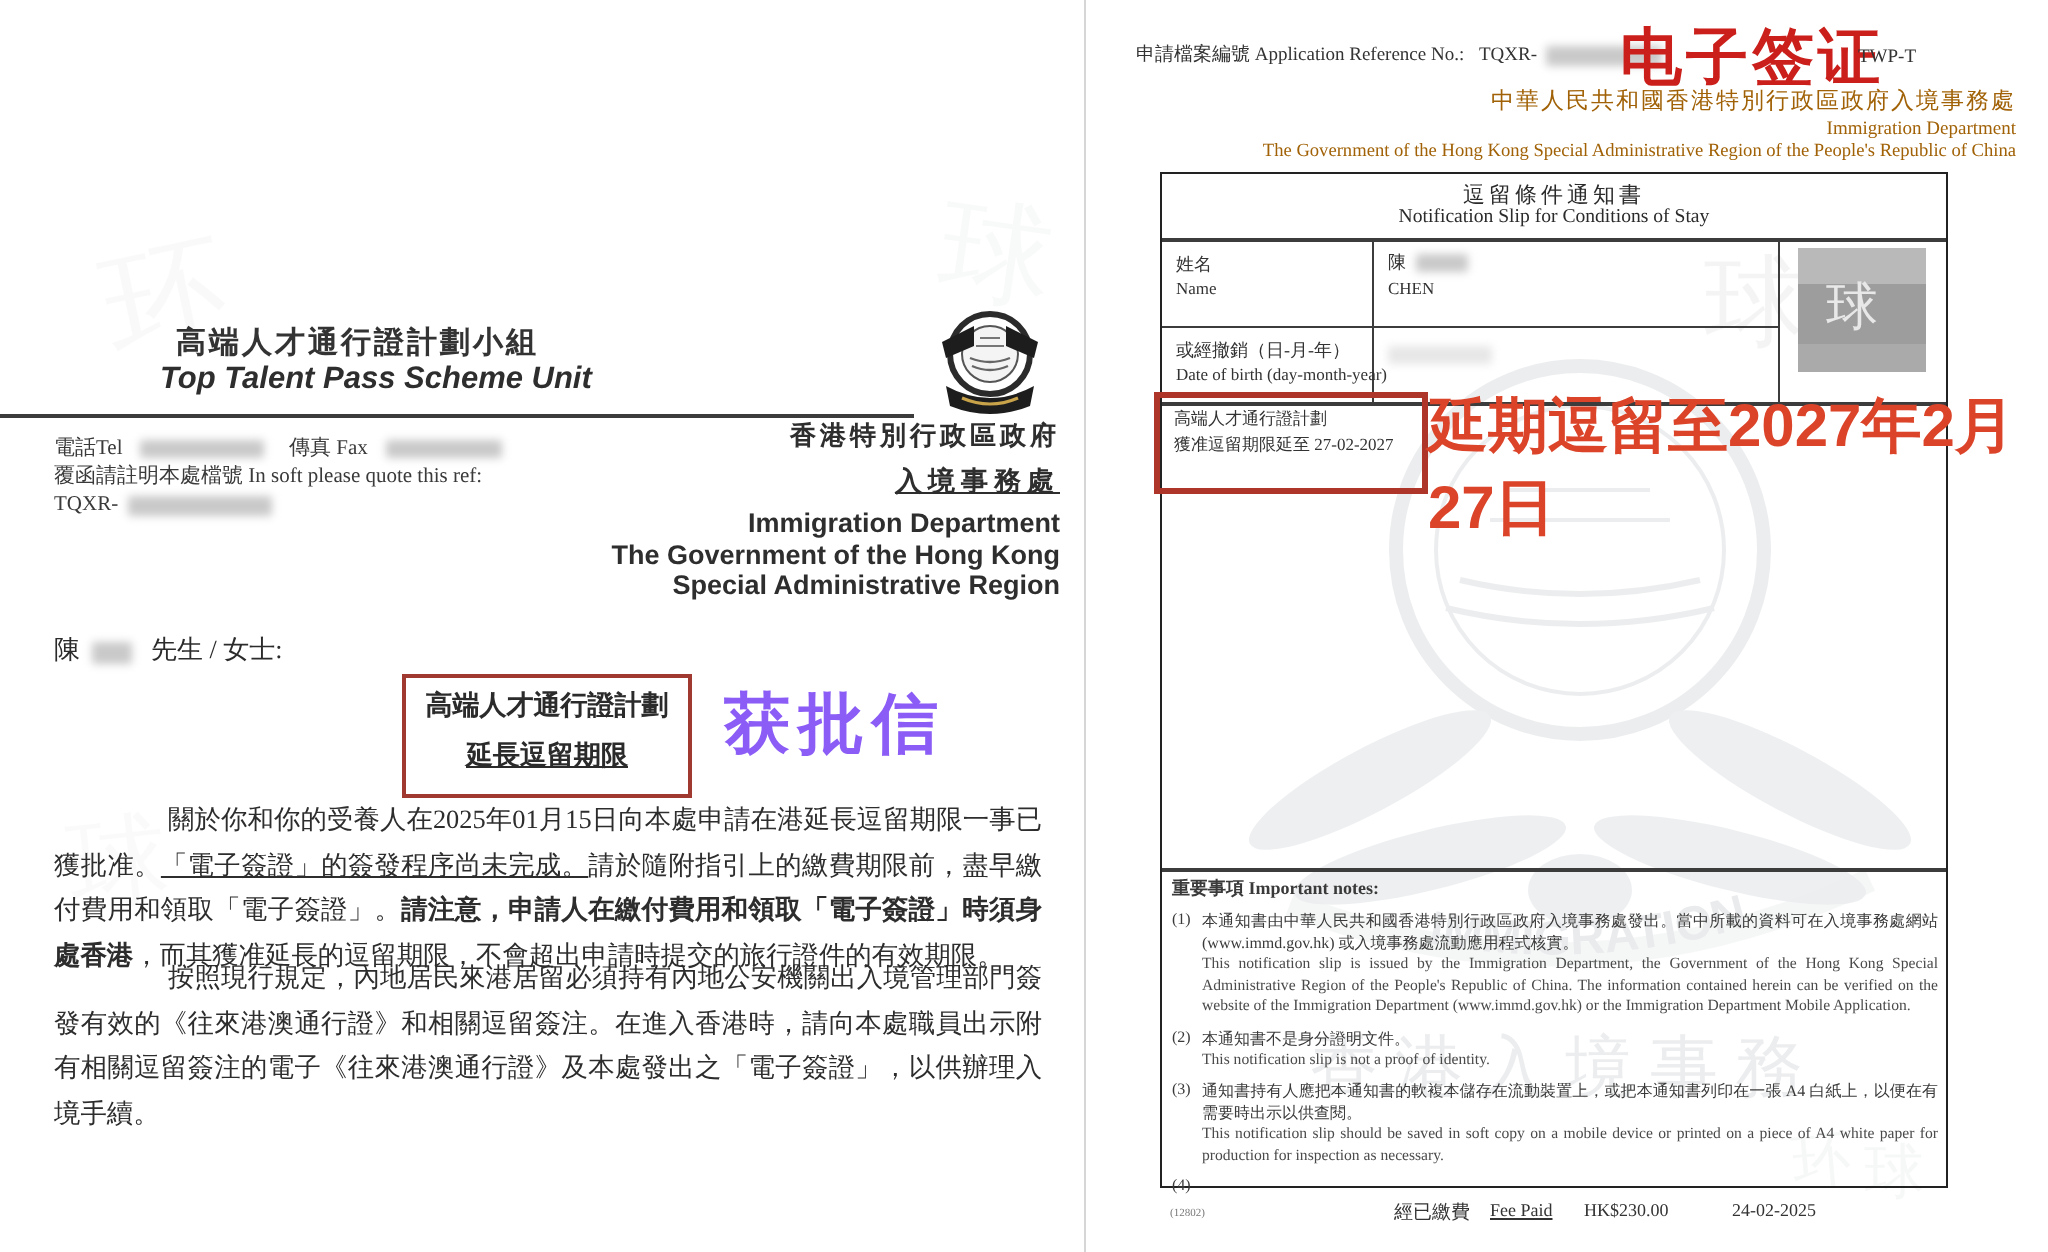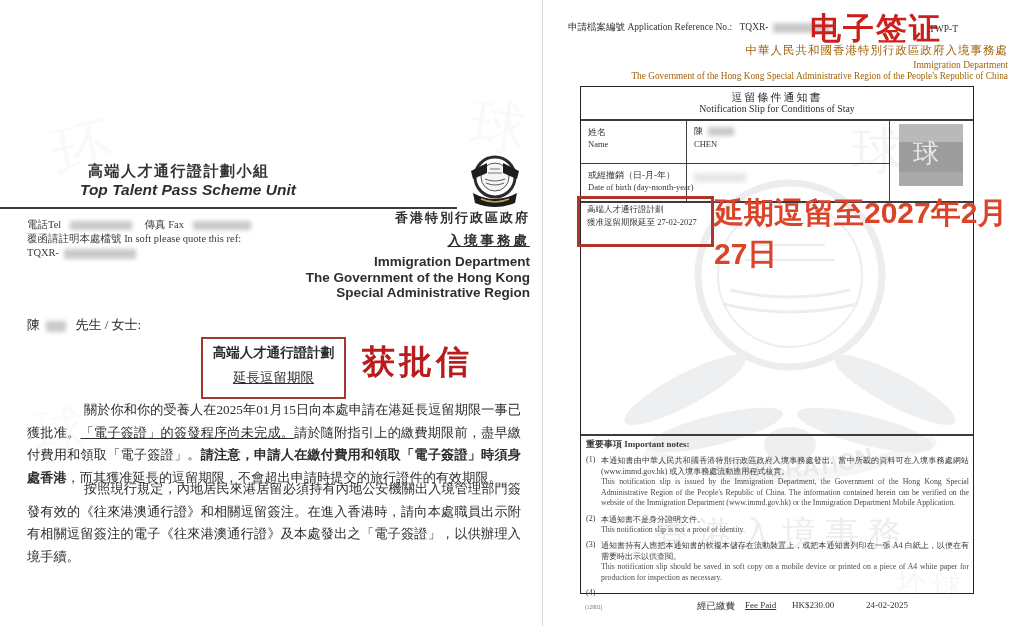--- a/index.html
+++ b/index.html
@@ -19,22 +19,22 @@
   .l-rule{left:0;top:207px;width:457px;height:1.5px;}
   .l-contact{left:27px;top:218px;font-size:10.5px;line-height:14px;color:#3a3a3a;}
   .l-govt-block{left:250px;top:209px;width:280px;text-align:right;color:#2e2e2e;}
   .l-govt-block .zh1{font-size:13px;letter-spacing:2px;font-weight:bold;font-family:"Liberation Sans",sans-serif;}
   .l-govt-block .zh2{font-size:13.5px;letter-spacing:3px;font-weight:bold;font-family:"Liberation Sans",sans-serif;margin-top:5px;text-decoration:underline;}
   .l-govt-block .en{font-size:13.5px;font-weight:bold;font-family:"Liberation Sans",sans-serif;line-height:15.5px;}
   .l-salutation{left:27px;top:316px;font-size:13px;}
   .l-subject-box{left:201px;top:337px;width:141px;height:53px;border:2.5px solid #a03a30;
                  text-align:center;padding-top:5px;}
   .l-subject-box .s1{font-size:13.5px;font-weight:bold;}
-  .l-subject-box .s2{font-size:13.5px;font-weight:normal;text-decoration:underline;margin-top:7px;}
-  .l-stamp{left:362px;top:340px;font-size:33px;letter-spacing:4px;color:#b91c1c;}
+  .l-subject-box .s2{font-size:13.5px;font-weight:bold;text-decoration:underline;margin-top:7px;}
+  .l-stamp{left:362px;top:340px;font-size:33px;letter-spacing:4px;color:#8b5cf6;}
   .l-para{left:27px;top:399px;width:494px;font-size:13.2px;line-height:22.5px;text-indent:57px;color:#2d2d2d;}
   .l-para2{top:478px;}
   .u{text-decoration:underline;}
   
   .page-divider{left:542px;top:0;width:1px;height:626px;background:#d6d6d6;}
   .r-refline{left:568px;top:21px;font-size:9.5px;color:#333;}
   .r-evisa{left:810px;top:8px;font-size:31px;letter-spacing:2px;color:#cb1f1b;}
   .r-formcode{left:929px;top:24px;font-size:9.5px;color:#333;}
   .r-depts{left:542px;top:43px;width:466px;text-align:right;color:#a16207;}
   .r-depts .zh{font-size:11.5px;letter-spacing:1px;}

